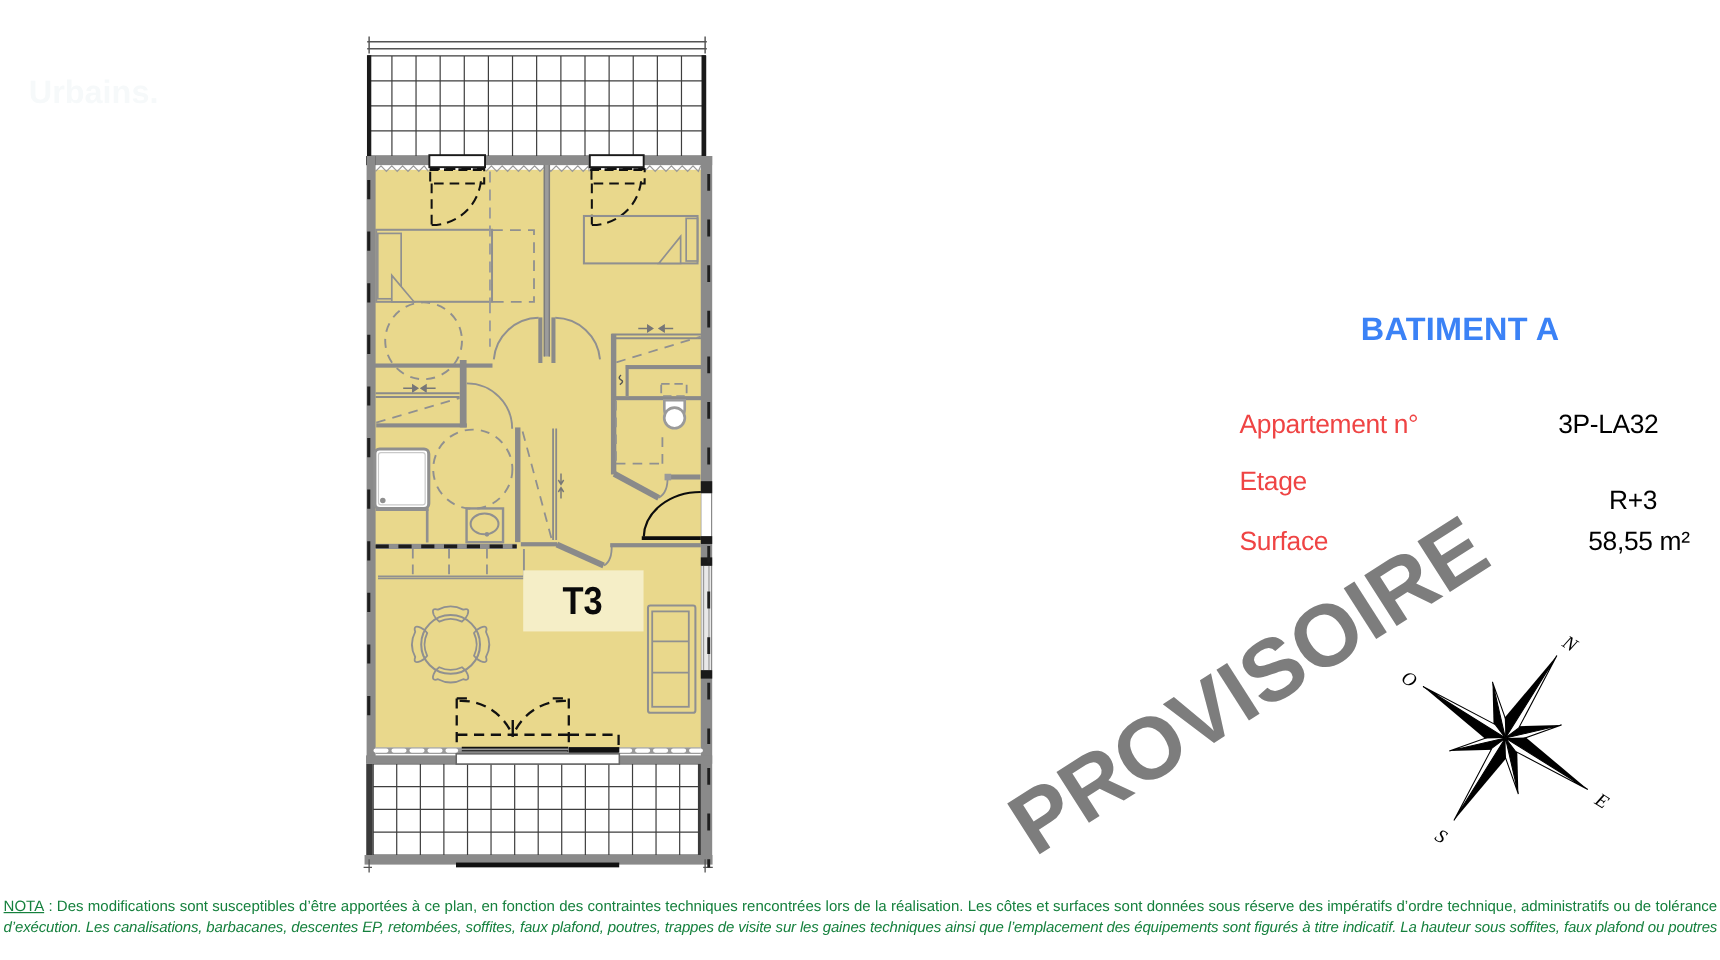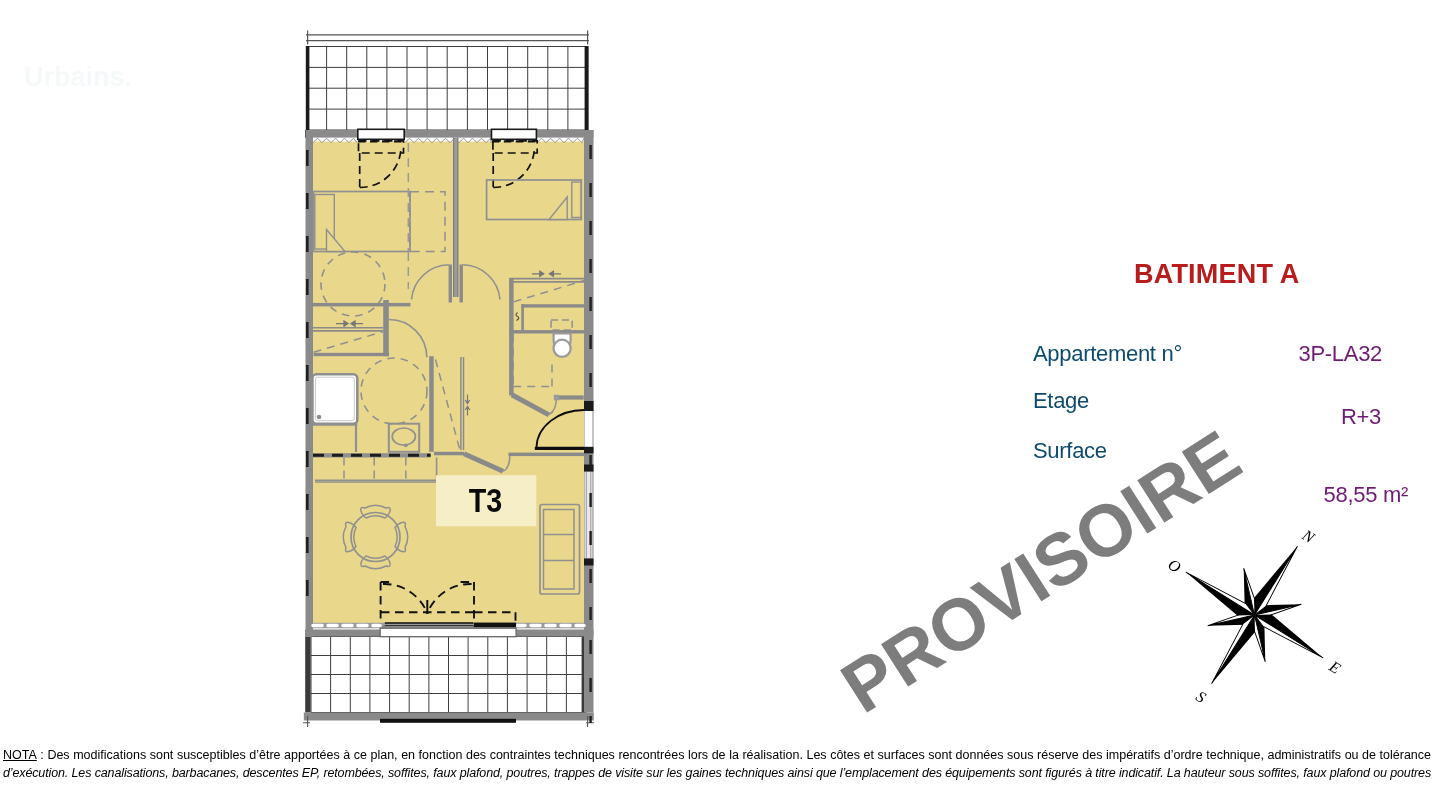--- a/index.html
+++ b/index.html
@@ -1,18 +1,18 @@
 <!DOCTYPE html>
 <html><head>
 <meta charset="utf-8">
 <style>
 html,body{margin:0;padding:0;background:#fff;}
 #page{position:relative;width:1433px;height:800px;overflow:hidden;font-family:"Liberation Sans",sans-serif;background:#fff;}
-.lab{position:absolute;font-size:22px;color:#0c4a6e;letter-spacing:-0.3px;}
-.val{position:absolute;font-size:22px;color:#701a75;letter-spacing:-0.3px;}
+.lab{position:absolute;font-size:22px;color:#ef4444;letter-spacing:-0.3px;}
+.val{position:absolute;font-size:22px;color:#000000;letter-spacing:-0.3px;}
 </style>
 </head>
 <body>
 <div id="page">
 
 <div style="position:absolute;left:24px;top:62px;font-size:27px;font-weight:bold;color:#f6f9fa;">Urbains.</div>
 
 <svg width="1433" height="800" viewBox="0 0 1433 800" style="position:absolute;left:0;top:0">
 
 <g>
@@ -219,33 +219,33 @@
 <g>
 
 <rect x="486.6" y="180" width="94.7" height="39.5" fill="none" stroke="#909090" stroke-width="1.7"></rect>
 <rect x="571.8" y="182" width="9.5" height="35.5" fill="none" stroke="#909090" stroke-width="1.4"></rect>
 <path d="M567.2 197 L549 219.5 L567.2 219.5 Z" fill="#e9d88c" stroke="#909090" stroke-width="1.4"></path>
 </g>
 </svg>
 
 <div style="position:absolute;left:871px;top:648px;transform-origin:0 100%;transform:rotate(-32.6deg);font-size:73px;font-weight:bold;color:#7d7d7d;white-space:nowrap;line-height:80px;">PROVISOIRE</div>
 
-<div style="position:absolute;left:1134px;top:259px;font-size:27px;font-weight:bold;color:#b91c1c;letter-spacing:0.2px;">BATIMENT A</div>
+<div style="position:absolute;left:1134px;top:259px;font-size:27px;font-weight:bold;color:#3b82f6;letter-spacing:0.2px;">BATIMENT A</div>
 
 <div class="lab" style="left:1033px;top:341px;">Appartement n°</div>
 
 <div class="val" style="left:1240px;top:341px;width:142px;text-align:right;">3P-LA32</div>
 
 <div class="lab" style="left:1033px;top:388px;">Etage</div>
 
 <div class="val" style="left:1280px;top:404px;width:101px;text-align:right;">R+3</div>
 
 <div class="lab" style="left:1033px;top:438px;">Surface</div>
 
-<div class="val" style="left:1280px;top:438px;width:128px;text-align:right;margin-top:44px;">58,55 m²</div>
+<div class="val" style="left:1280px;top:438px;width:128px;text-align:right;">58,55 m²</div>
 
 <svg width="230" height="210" viewBox="0 0 230 210" style="position:absolute;left:1141px;top:511px">
 <g transform="translate(113.5,104) rotate(32)">
 <path d="M0 0 L10.69 -4.75 L33.94 -33.94 Z" fill="#fff" stroke="#000" stroke-width="0.9"></path>
         <path d="M0 0 L2.65 -13.26 L33.94 -33.94 Z" fill="#000"></path>
 <path d="M0 0 L4.75 10.69 L33.94 33.94 Z" fill="#fff" stroke="#000" stroke-width="0.9"></path>
         <path d="M0 0 L13.26 2.65 L33.94 33.94 Z" fill="#000"></path>
 <path d="M0 0 L-10.69 4.75 L-33.94 33.94 Z" fill="#fff" stroke="#000" stroke-width="0.9"></path>
         <path d="M0 0 L-2.65 13.26 L-33.94 33.94 Z" fill="#000"></path>
 <path d="M0 0 L-4.75 -10.69 L-33.94 -33.94 Z" fill="#fff" stroke="#000" stroke-width="0.9"></path>
@@ -260,17 +260,17 @@
         <path d="M0 0 L-14.25 9.50 L-81.00 0.00 Z" fill="#000"></path>
 <g font-family="Liberation Serif, serif" font-style="italic" font-size="16" fill="#000" text-anchor="middle">
 <text x="4" y="-90">N</text>
 <text x="96" y="7">E</text>
 <text x="-2" y="103">S</text>
 <text x="-94" y="6">O</text>
 </g>
 </g>
 </svg>
 
-<div style="position:absolute;left:3px;top:747px;width:1428px;font-size:12.5px;color:#000000;line-height:17.6px;">
+<div style="position:absolute;left:3px;top:747px;width:1428px;font-size:12.5px;color:#15803d;line-height:17.6px;">
 <div style="text-align:justify;text-align-last:justify;"><u>NOTA</u>&nbsp;: Des modifications sont susceptibles d’être apportées à ce plan, en fonction des contraintes techniques rencontrées lors de la réalisation. Les côtes et surfaces sont données sous réserve des impératifs d’ordre technique, administratifs ou de tolérance</div>
 <div style="text-align:justify;text-align-last:justify;letter-spacing:-0.13px;font-style:italic;">d’exécution. Les canalisations, barbacanes, descentes EP, retombées, soffites, faux plafond, poutres, trappes de visite sur les gaines techniques ainsi que l’emplacement des équipements sont figurés à titre indicatif. La hauteur sous soffites, faux plafond ou poutres</div>
 </div>
 </div>
 
 </body></html>

